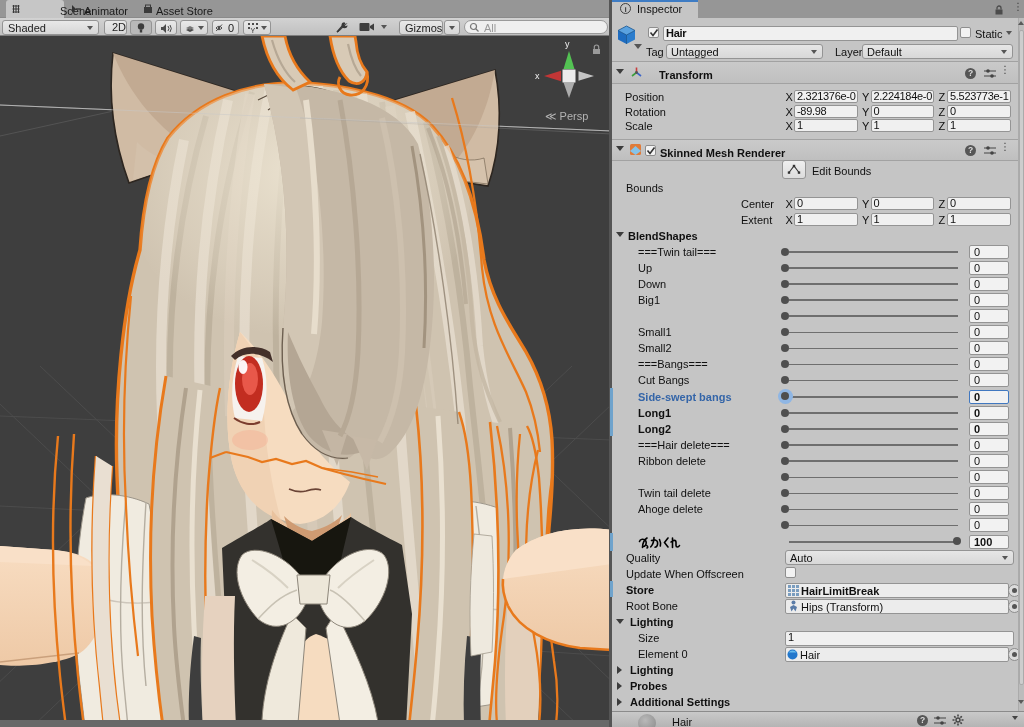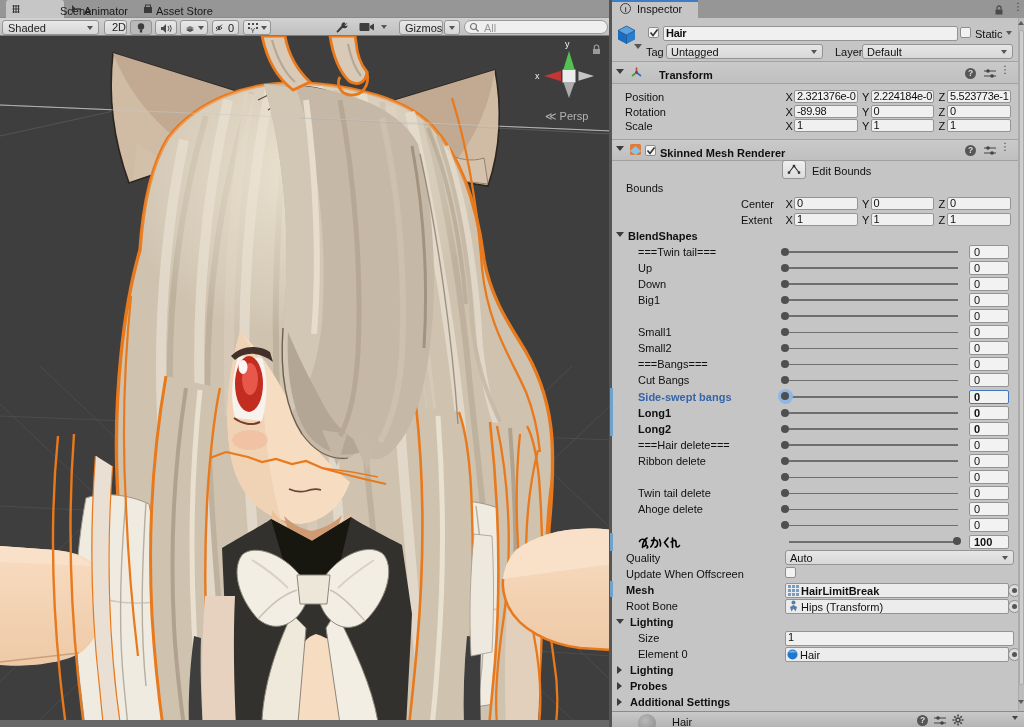--- a/index.html
+++ b/index.html
@@ -591,21 +591,21 @@
       </div>
     </div>
     <div class="track" style="top:541.0px"></div>
     <div class="knob" style="left:953.0px;top:537.48px"></div>
     <div class="rval" style="top:534.5px;font-weight:bold;">100</div>
 
 <div class="lab" style="left:626px;top:552px;">Quality</div>
 <div class="drop" style="left:785px;top:550px;width:229px;height:15px;line-height:14px;">Auto<div class="droparr" style="position:absolute;right:5px;top:5px;"></div></div>
 <div class="lab" style="left:626px;top:568px;">Update When Offscreen</div>
 <div class="cb" style="left:785px;top:567px;"></div>
-<div class="lab bold" style="left:626px;top:584px;">Mesh</div>
+<div class="lab bold" style="left:626px;top:584px;">Store</div>
 <div class="fld" style="left:785px;top:583px;width:224px;height:15px;background:#ececec;"></div>
 <svg style="left:788px;top:585px;" width="11" height="11" viewBox="0 0 11 11">
       <g fill="#7a9dbf">
         <rect x="0" y="0" width="3" height="3"></rect>
         <rect x="4" y="0" width="3" height="3"></rect>
         <rect x="8" y="0" width="3" height="3"></rect>
         <rect x="0" y="4" width="3" height="3"></rect>
         <rect x="4" y="4" width="3" height="3"></rect>
         <rect x="8" y="4" width="3" height="3"></rect>
         <rect x="0" y="8" width="3" height="3"></rect>

